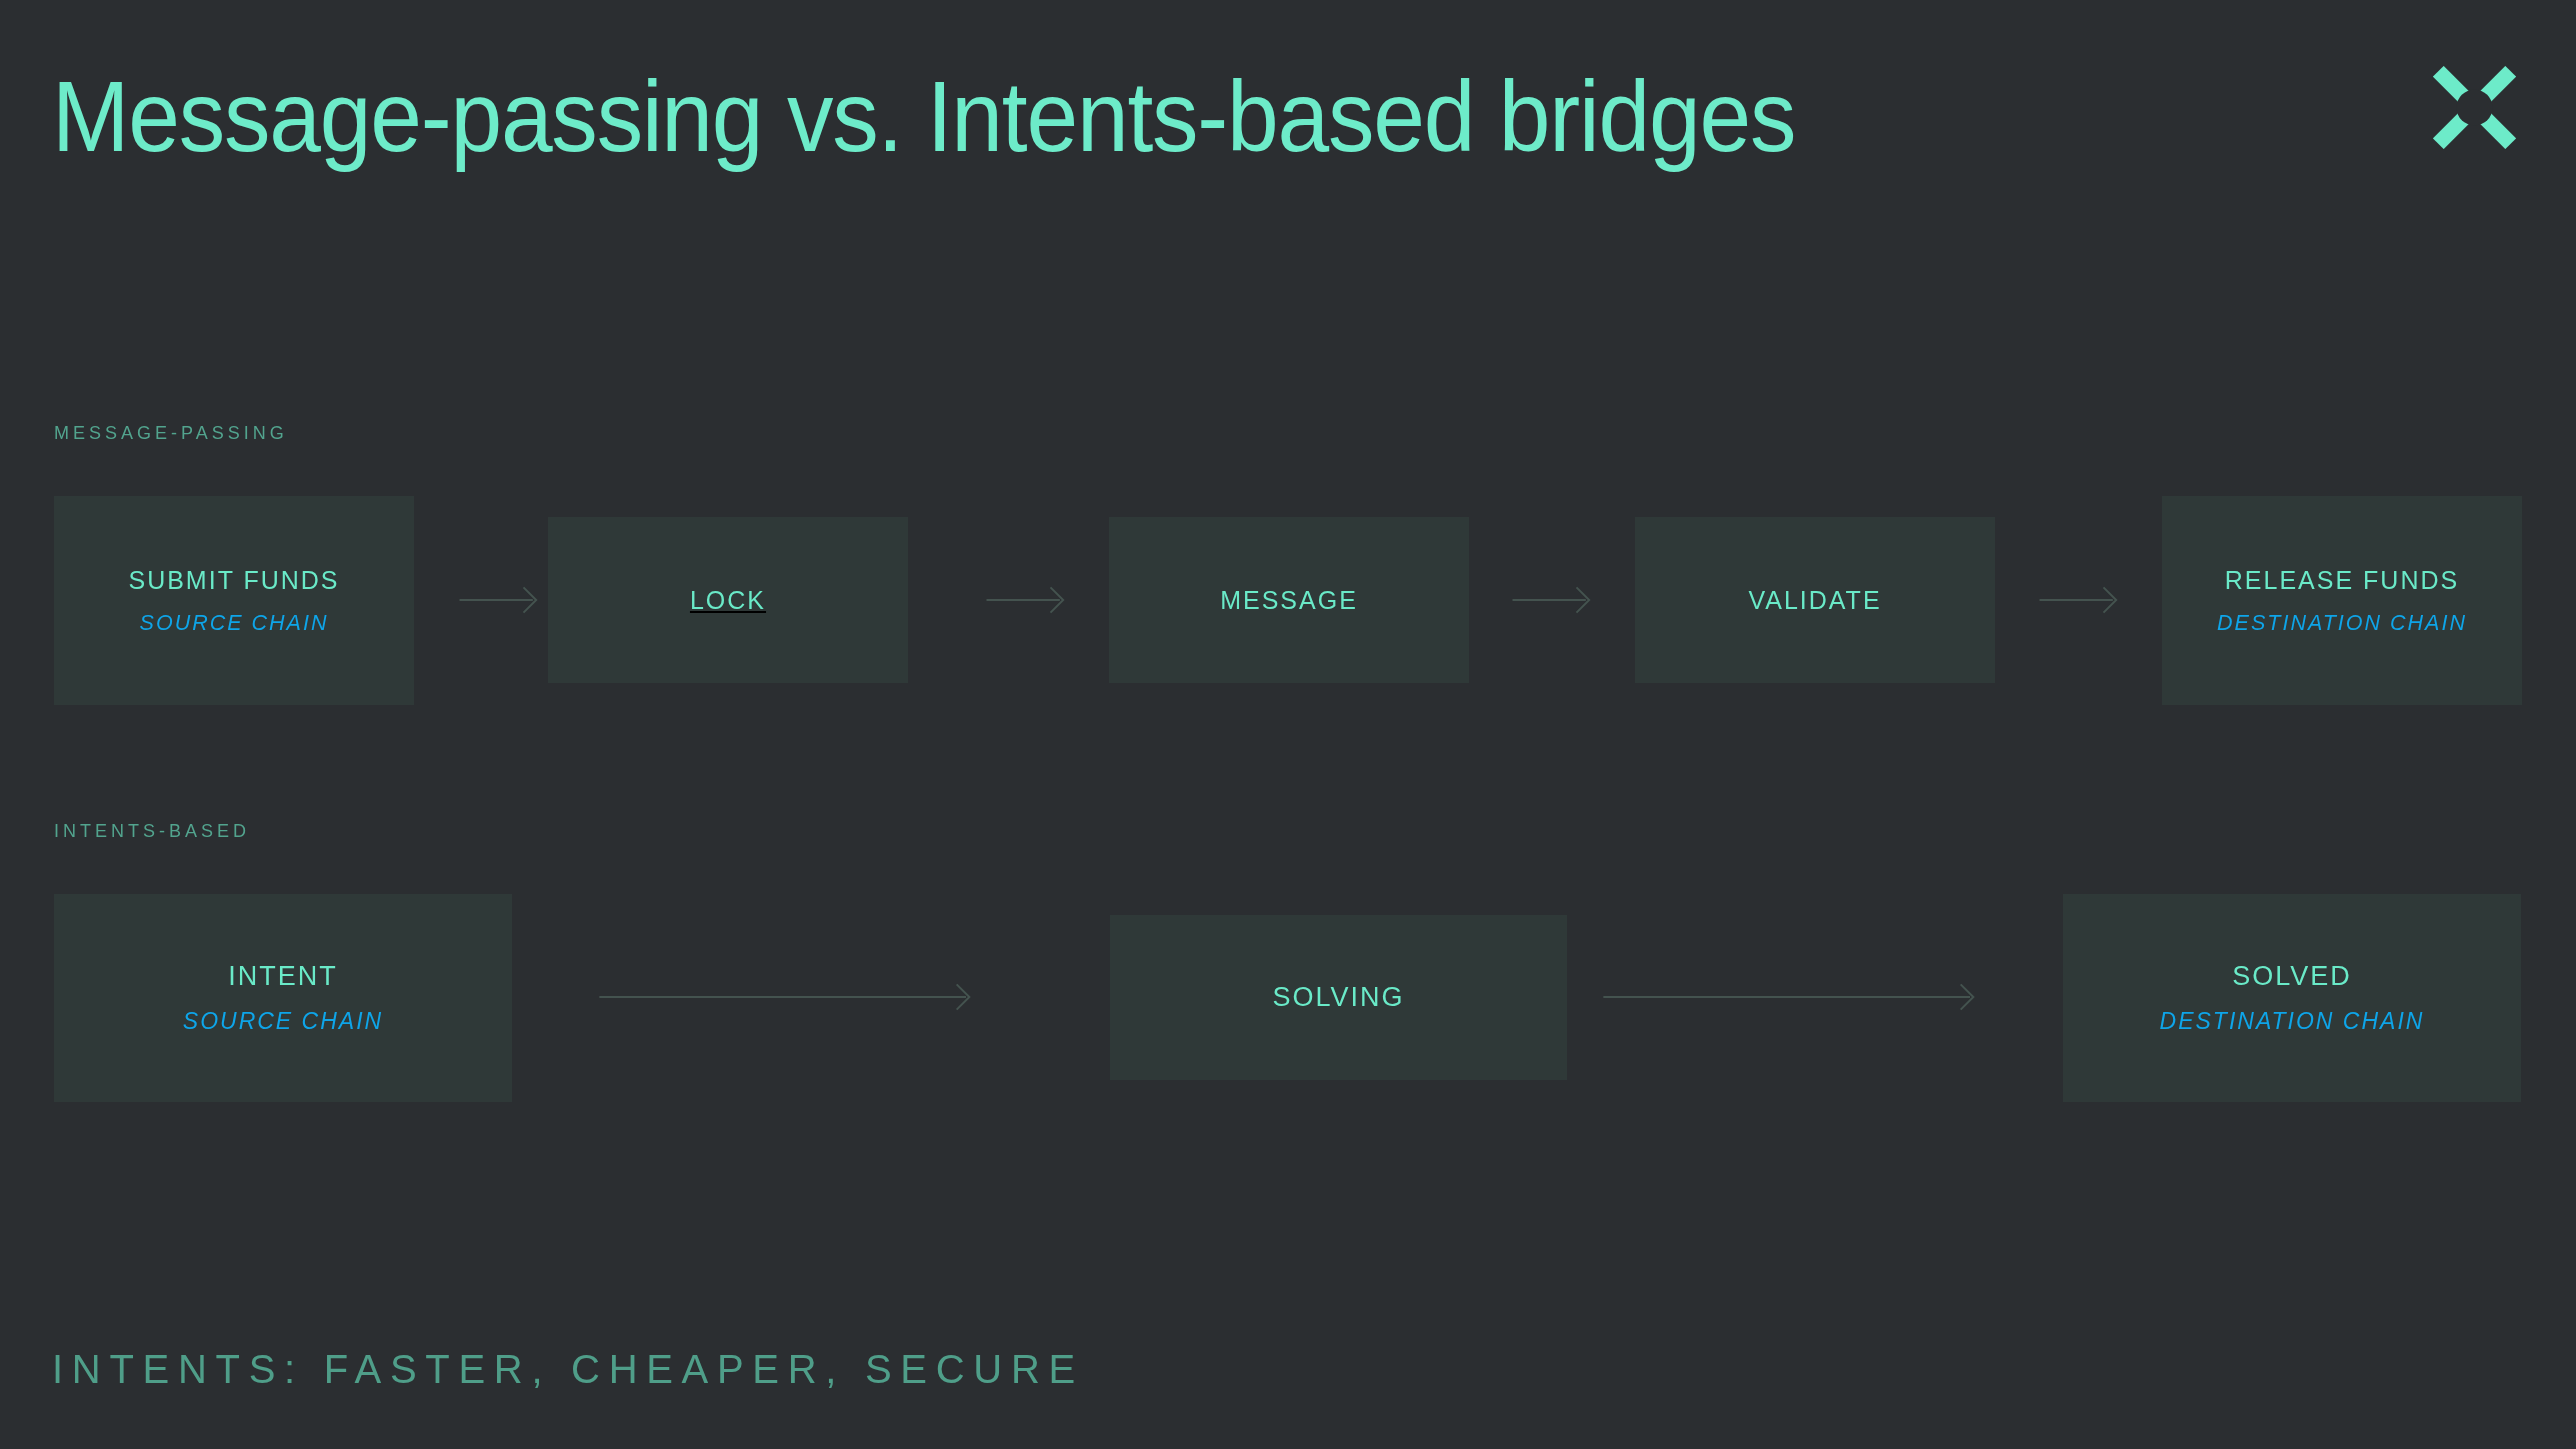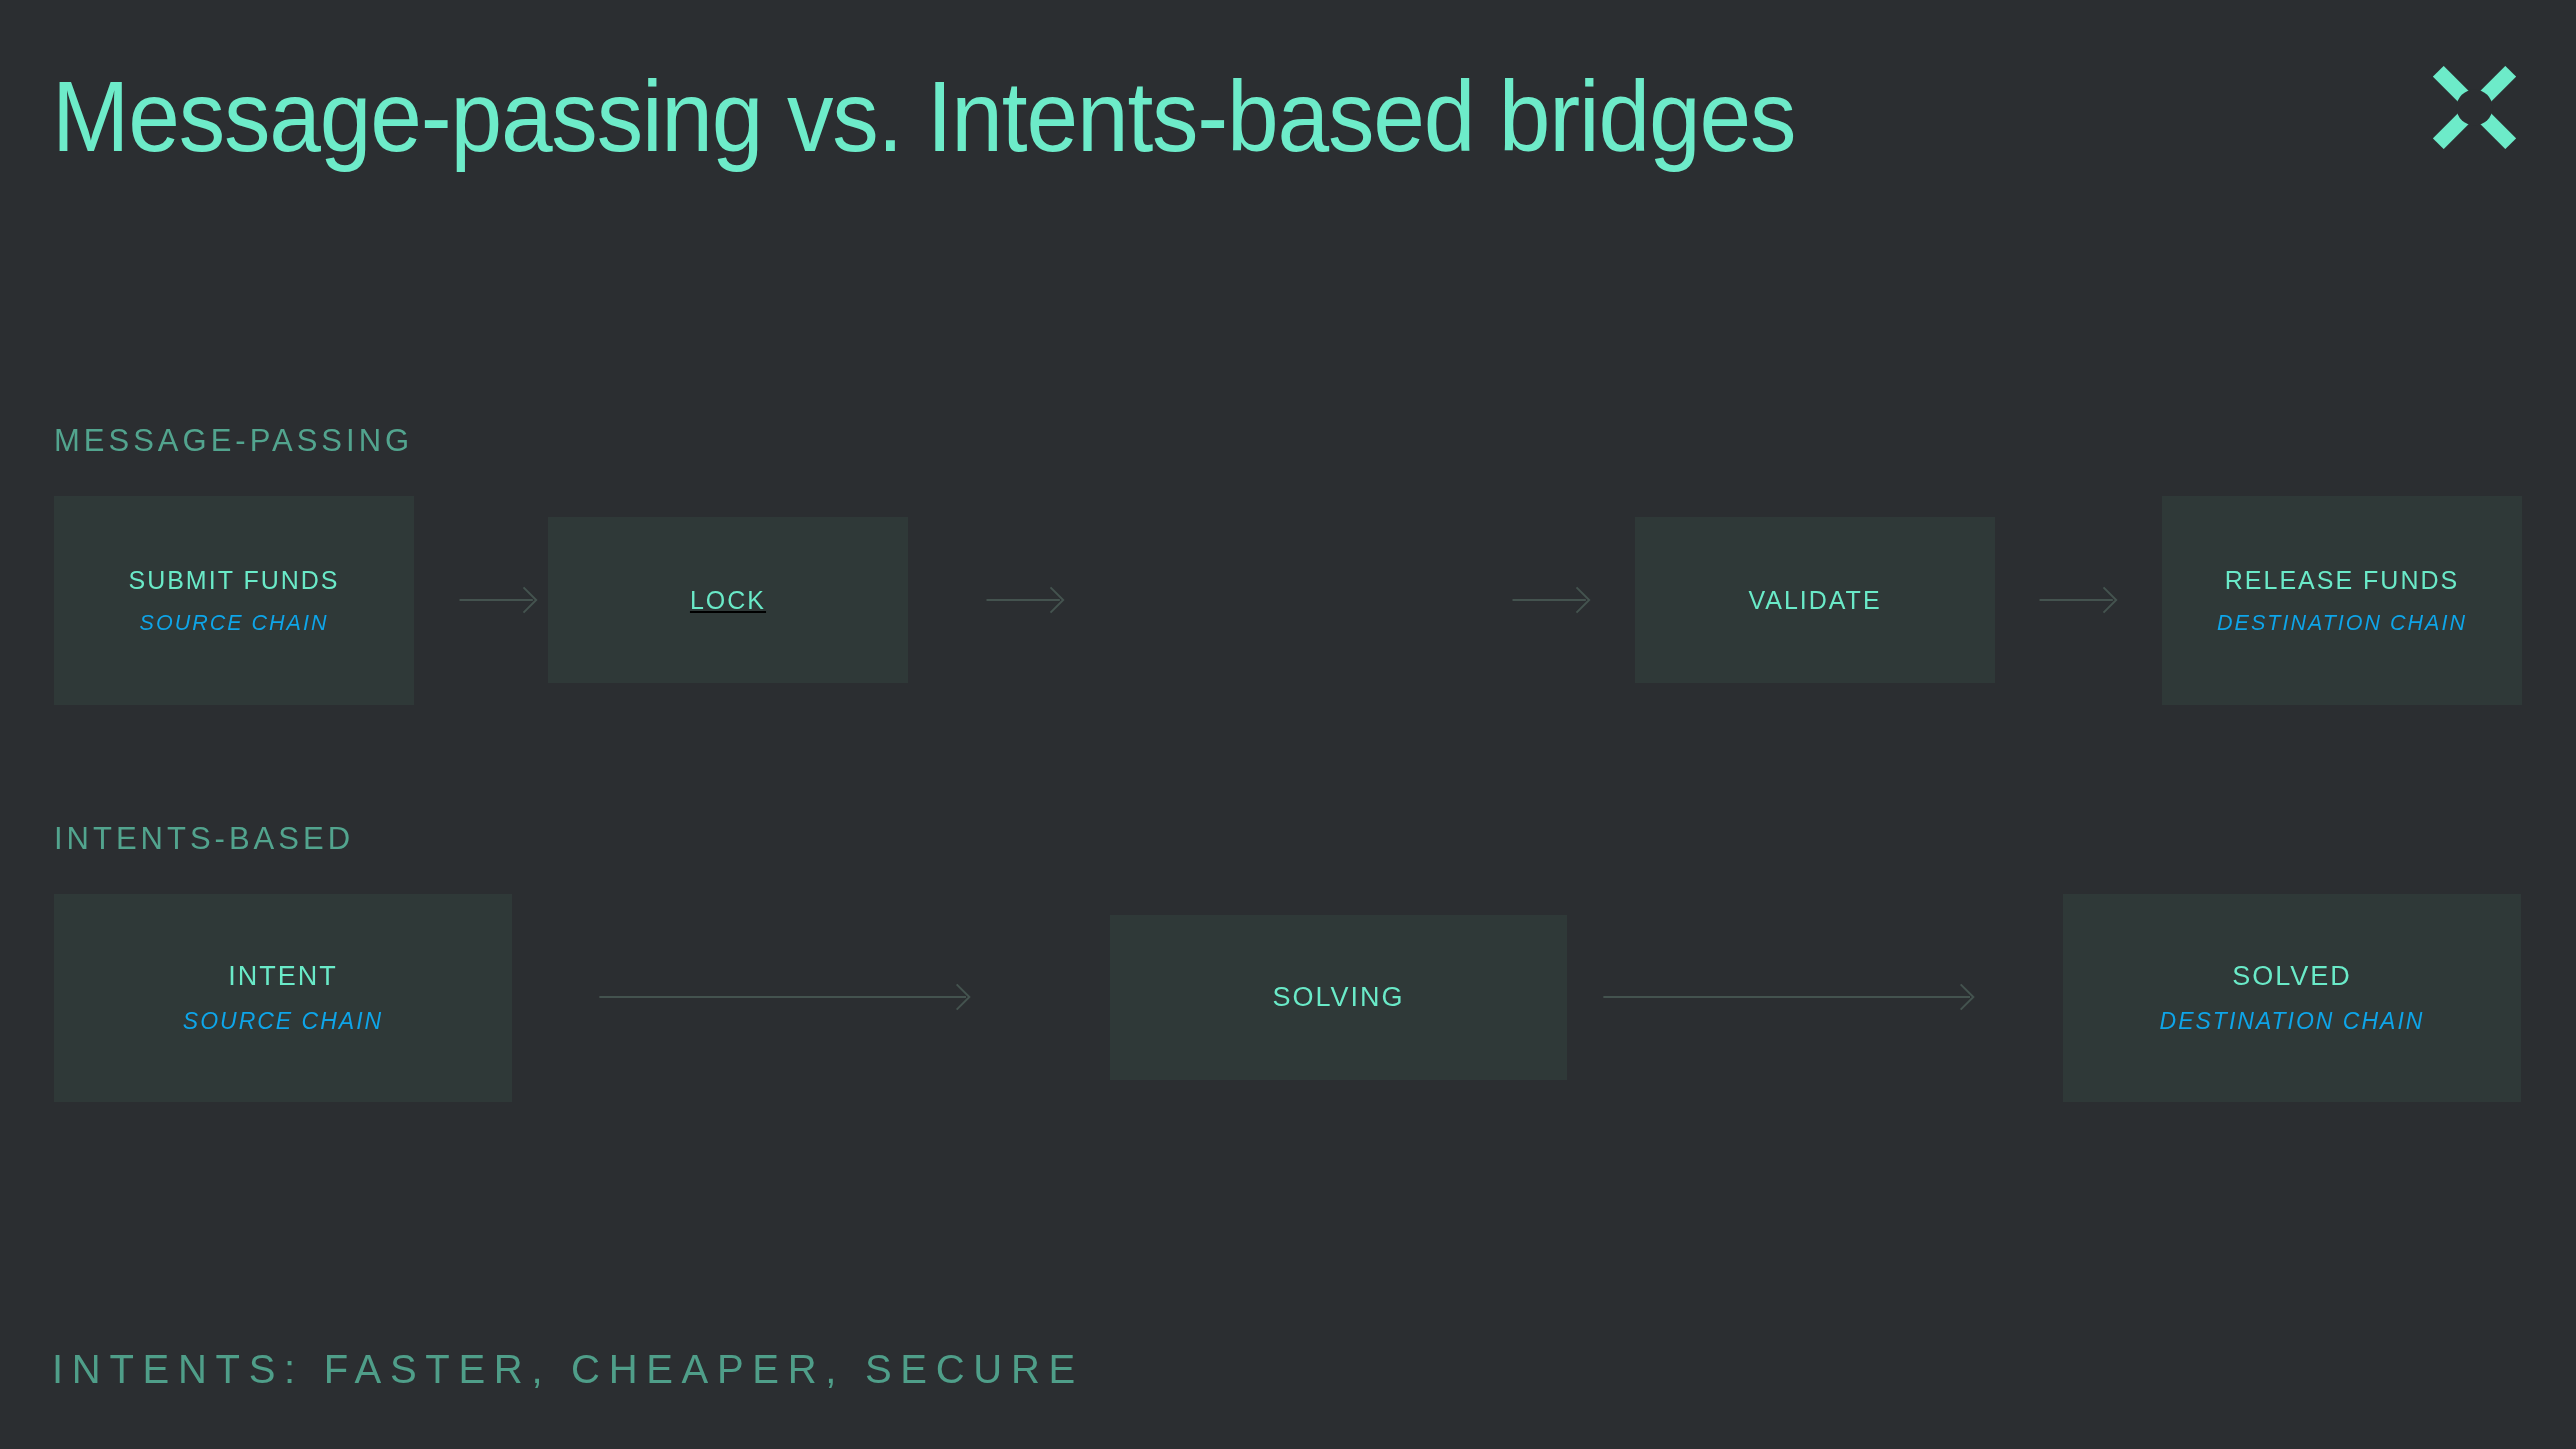--- a/index.html
+++ b/index.html
@@ -36,21 +36,21 @@
     left: 2433px;
     top: 66px;
     width: 83px;
     height: 83px;
   }
 
   
   .section-label {
     position: absolute;
     left: 54px;
-    font-size: 31px;
+    font-size: 18px;
     font-weight: 400;
     letter-spacing: 4px;
     color: #52a48e;
     white-space: nowrap;
   }
   .section-label.row1 { top: 423px; }
   .section-label.row2 { top: 821px; }
 
   
   .flow-box {
@@ -160,20 +160,23 @@
 
   <div class="arrow arrow-r1 a2">
     <svg viewBox="0 0 130 60" width="87" height="40">
         <g stroke="#44534f" stroke-width="3" fill="none">
           <line x1="2" y1="30" x2="112" y2="30"></line>
           <polyline points="98,11 117,30 98,49"></polyline>
         </g>
       </svg>
   </div>
 
+  <div class="flow-box b-message">
+    <div class="box-title">MESSAGE</div>
+  </div>
 
   <div class="arrow arrow-r1 a3">
     <svg viewBox="0 0 130 60" width="87" height="40">
         <g stroke="#44534f" stroke-width="3" fill="none">
           <line x1="2" y1="30" x2="112" y2="30"></line>
           <polyline points="98,11 117,30 98,49"></polyline>
         </g>
       </svg>
   </div>
 

